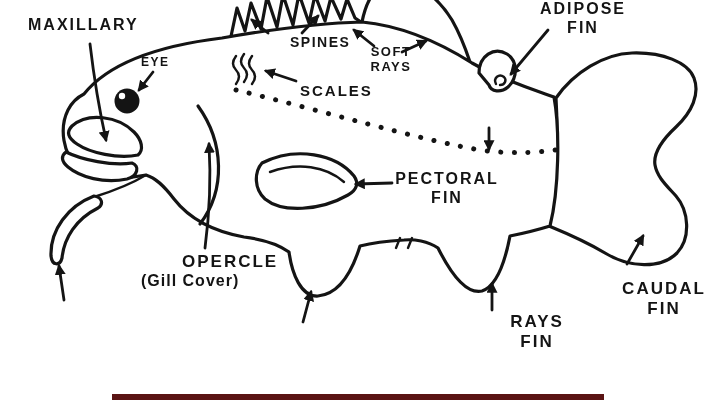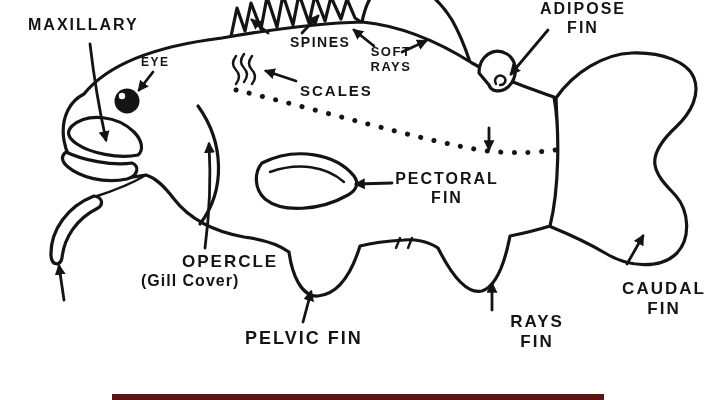--- a/index.html
+++ b/index.html
@@ -110,20 +110,19 @@
   <div class="lbl lbl-spines" style="left:270px; top:34px;margin-left:20px;">SPINES</div>
   <div class="lbl lbl-soft ctr" style="left:362px; top:44px; width:58px;">SOFT
 RAYS</div>
   <div class="lbl ctr" style="left:528px; top:0px; width:110px;">ADIPOSE
 FIN</div>
   <div class="lbl lbl-scales" style="left:300px; top:82px;">SCALES</div>
   <div class="lbl ctr" style="left:392px; top:170px; width:110px;">PECTORAL
 FIN</div>
   <div class="lbl lbl-med" style="left:136px; top:252px;">OPERCLE</div>
   <div class="lbl lbl-gill" style="left:141px; top:272px;">(Gill Cover)</div>
-  <div class="lbl lbl-big" style="left:245px; top:328px;">PELVIC FIN</div>
   <div class="lbl lbl-med ctr" style="left:455px; top:312px; width:72px;">RAYS
 FIN</div>
   <div class="lbl lbl-med ctr" style="left:570px; top:279px; width:96px;">CAUDAL
 FIN</div>
 
   <div class="crop-strip" style="left:112px; top:394px; width:492px; height:6px;"></div>
 </div>
 
 </body></html>

